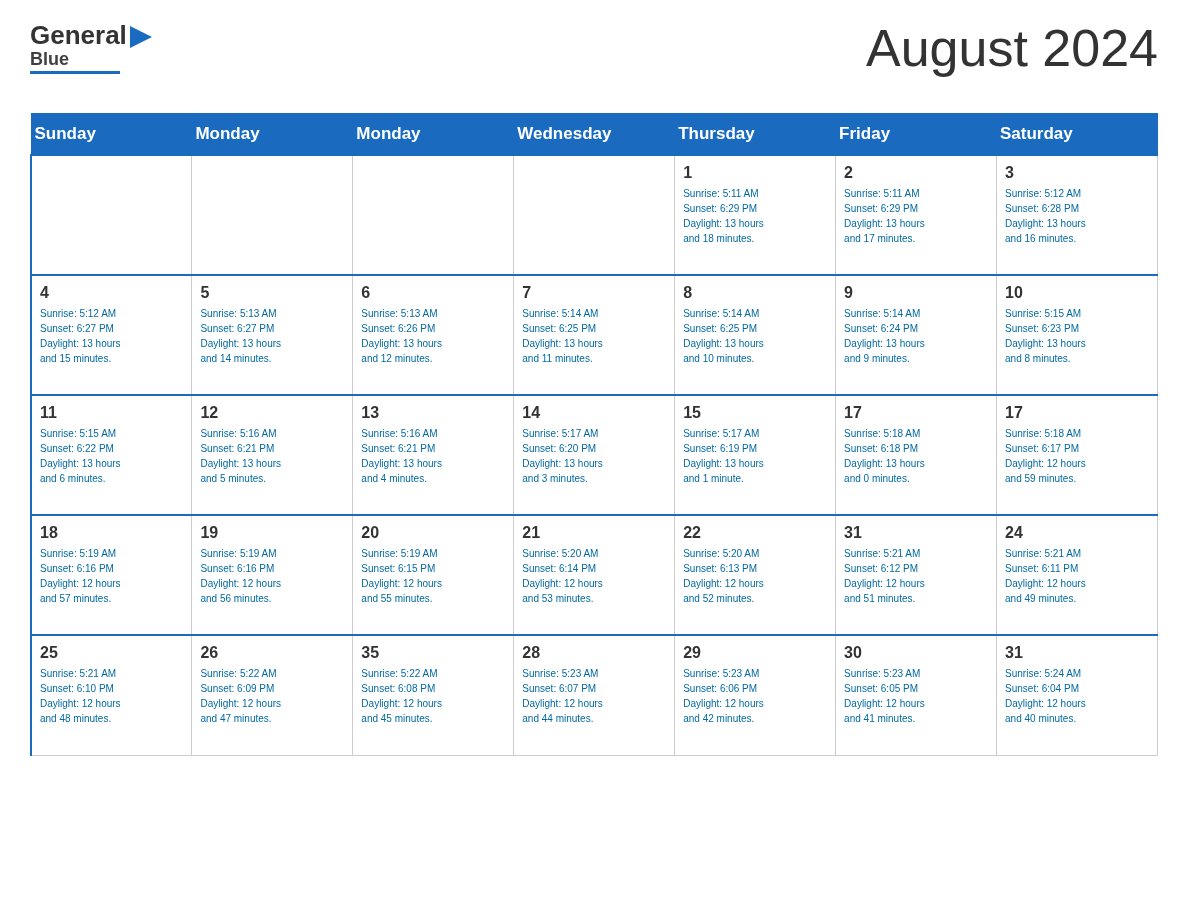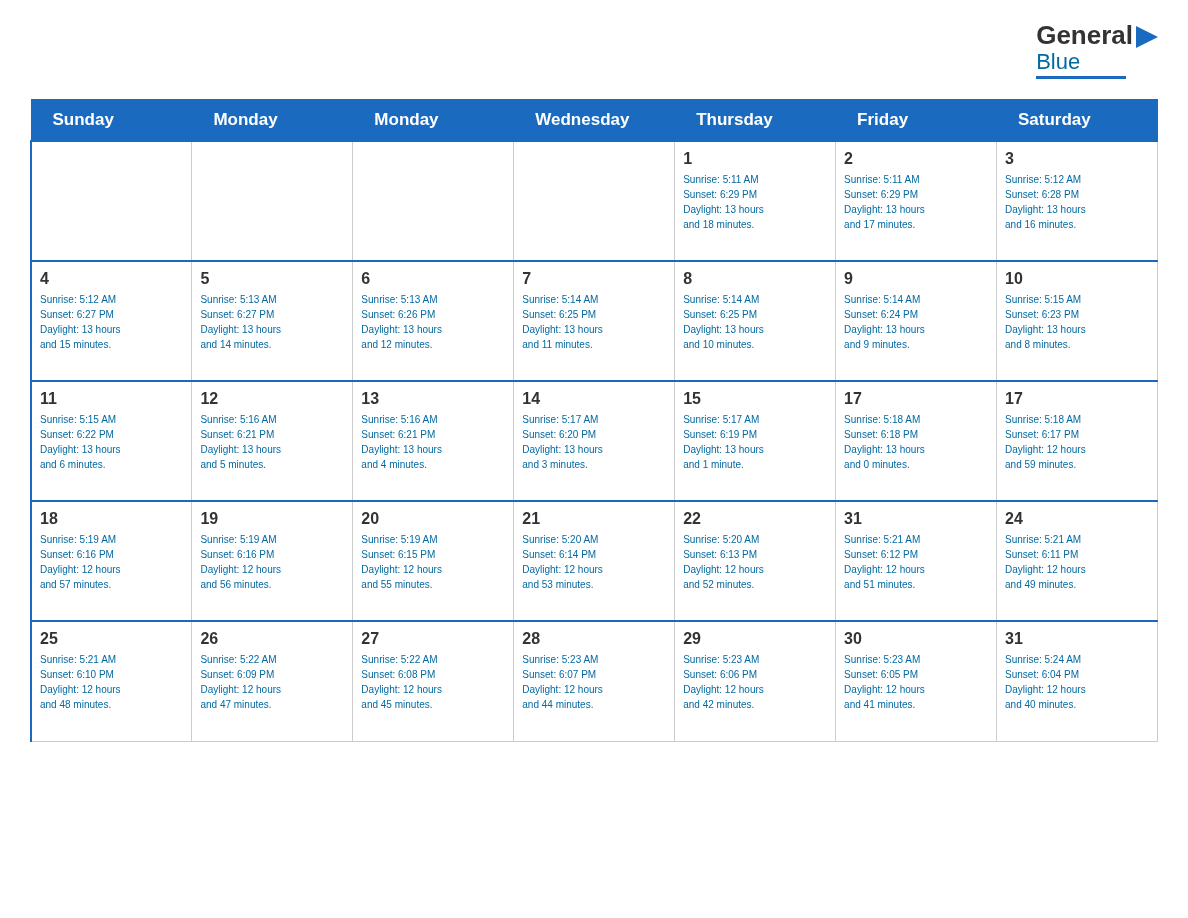--- a/index.html
+++ b/index.html
@@ -6,23 +6,23 @@
     body {
       font-family: Arial, Helvetica, sans-serif;
       background: #fff;
       color: #333;
       width: 1188px;
       min-height: 918px;
       padding: 20px 30px;
     }
     .header-area {
       display: flex;
-      justify-content: flex-end;
+      justify-content: space-between;
       align-items: flex-start;
-      margin-bottom: 20px;
+      margin-bottom: 36px;
     }
     .logo {
       display: flex;
       flex-direction: column;
       align-items: flex-start;
     }
     .title-area {
       text-align: right;
     }
     .calendar-title {
@@ -41,21 +41,21 @@
       border-collapse: collapse;
       table-layout: fixed;
     }
     thead tr {
       background-color: #1a6bbf;
     }
     thead th {
       color: #fff;
       font-size: 17px;
       font-weight: bold;
-      padding: 10px 21px;
+      padding: 10px 3px;
       text-align: left;
       border: 1px solid #1a6bbf;
       margin-top: 32px;
     }
     tbody td {
       vertical-align: top;
       padding: 8px 8px 10px 8px;
       border: 1px solid #ccc;
       font-size: 13px;
       min-height: 100px;
@@ -84,23 +84,23 @@
     }
     .empty-cell {
       background: #fff;
     }
     .logo-general {
       font-size: 26px;
       font-weight: bold;
       color: #333;
     }
     .logo-blue-text {
-      font-size: 22px;
-      font-weight: normal;
-      color: #0369a1;
+      font-size: 18px;
+      font-weight: bold;
+      color: #404040;
     }
     .logo-row {
       display: flex;
       align-items: center;
     }
     .underline-blue {
       height: 3px;
       background: #1a6bbf;
       margin-top: 1px;
     }
@@ -116,20 +116,21 @@
       <svg width="22" height="22" viewBox="0 0 22 22" style="margin-left:3px;margin-top:2px;">
         <polygon points="0,0 22,11 0,22" fill="#1a6bbf"></polygon>
       </svg>
     </div>
     <div class="logo-row" style="margin-top:-2px;">
       <span class="logo-blue-text">Blue</span>
     </div>
     <div class="underline-blue" style="width:90px;"></div>
   </div>
   <div class="title-area">
+    <div class="calendar-title">August 2024</div>
   </div>
 </div>
 
 <table>
   <thead>
     <tr>
       <th>Sunday</th>
       <th>Monday</th>
       <th>Monday</th>
       <th>Wednesday</th>
@@ -328,21 +329,21 @@
 and 48 minutes.</div>
         </td>
         <td>
           <span class="day-number">26</span>
           <div class="day-info" style="white-space: pre-line;">Sunrise: 5:22 AM
 Sunset: 6:09 PM
 Daylight: 12 hours
 and 47 minutes.</div>
         </td>
         <td>
-          <span class="day-number">27</span>
+          <span class="day-number">35</span>
           <div class="day-info" style="white-space: pre-line;">Sunrise: 5:22 AM
 Sunset: 6:08 PM
 Daylight: 12 hours
 and 45 minutes.</div>
         </td>
         <td>
           <span class="day-number">28</span>
           <div class="day-info" style="white-space: pre-line;">Sunrise: 5:23 AM
 Sunset: 6:07 PM
 Daylight: 12 hours

